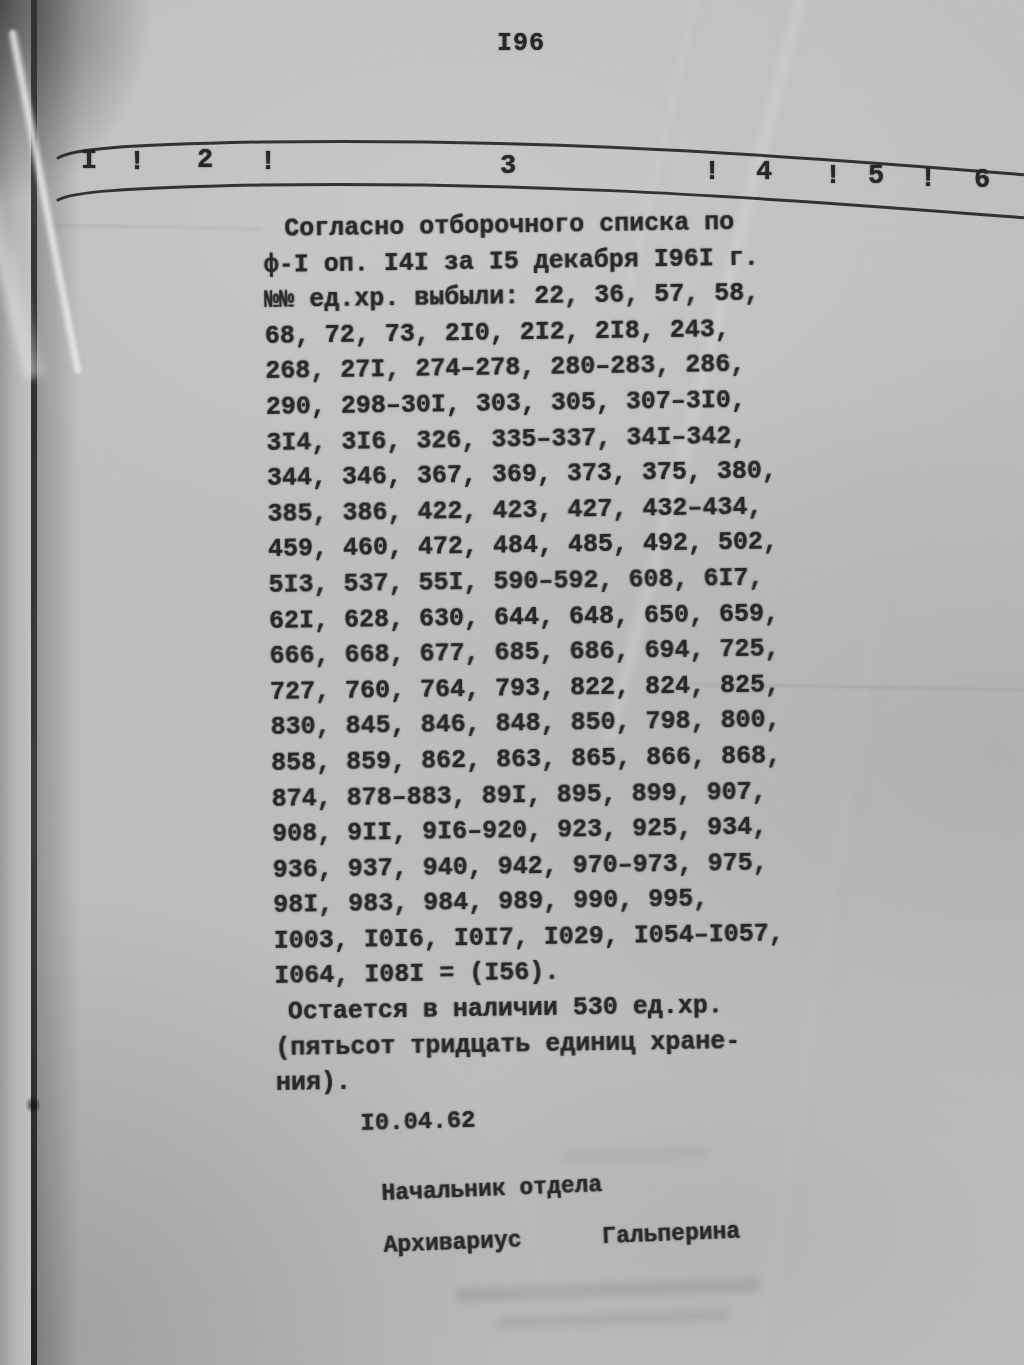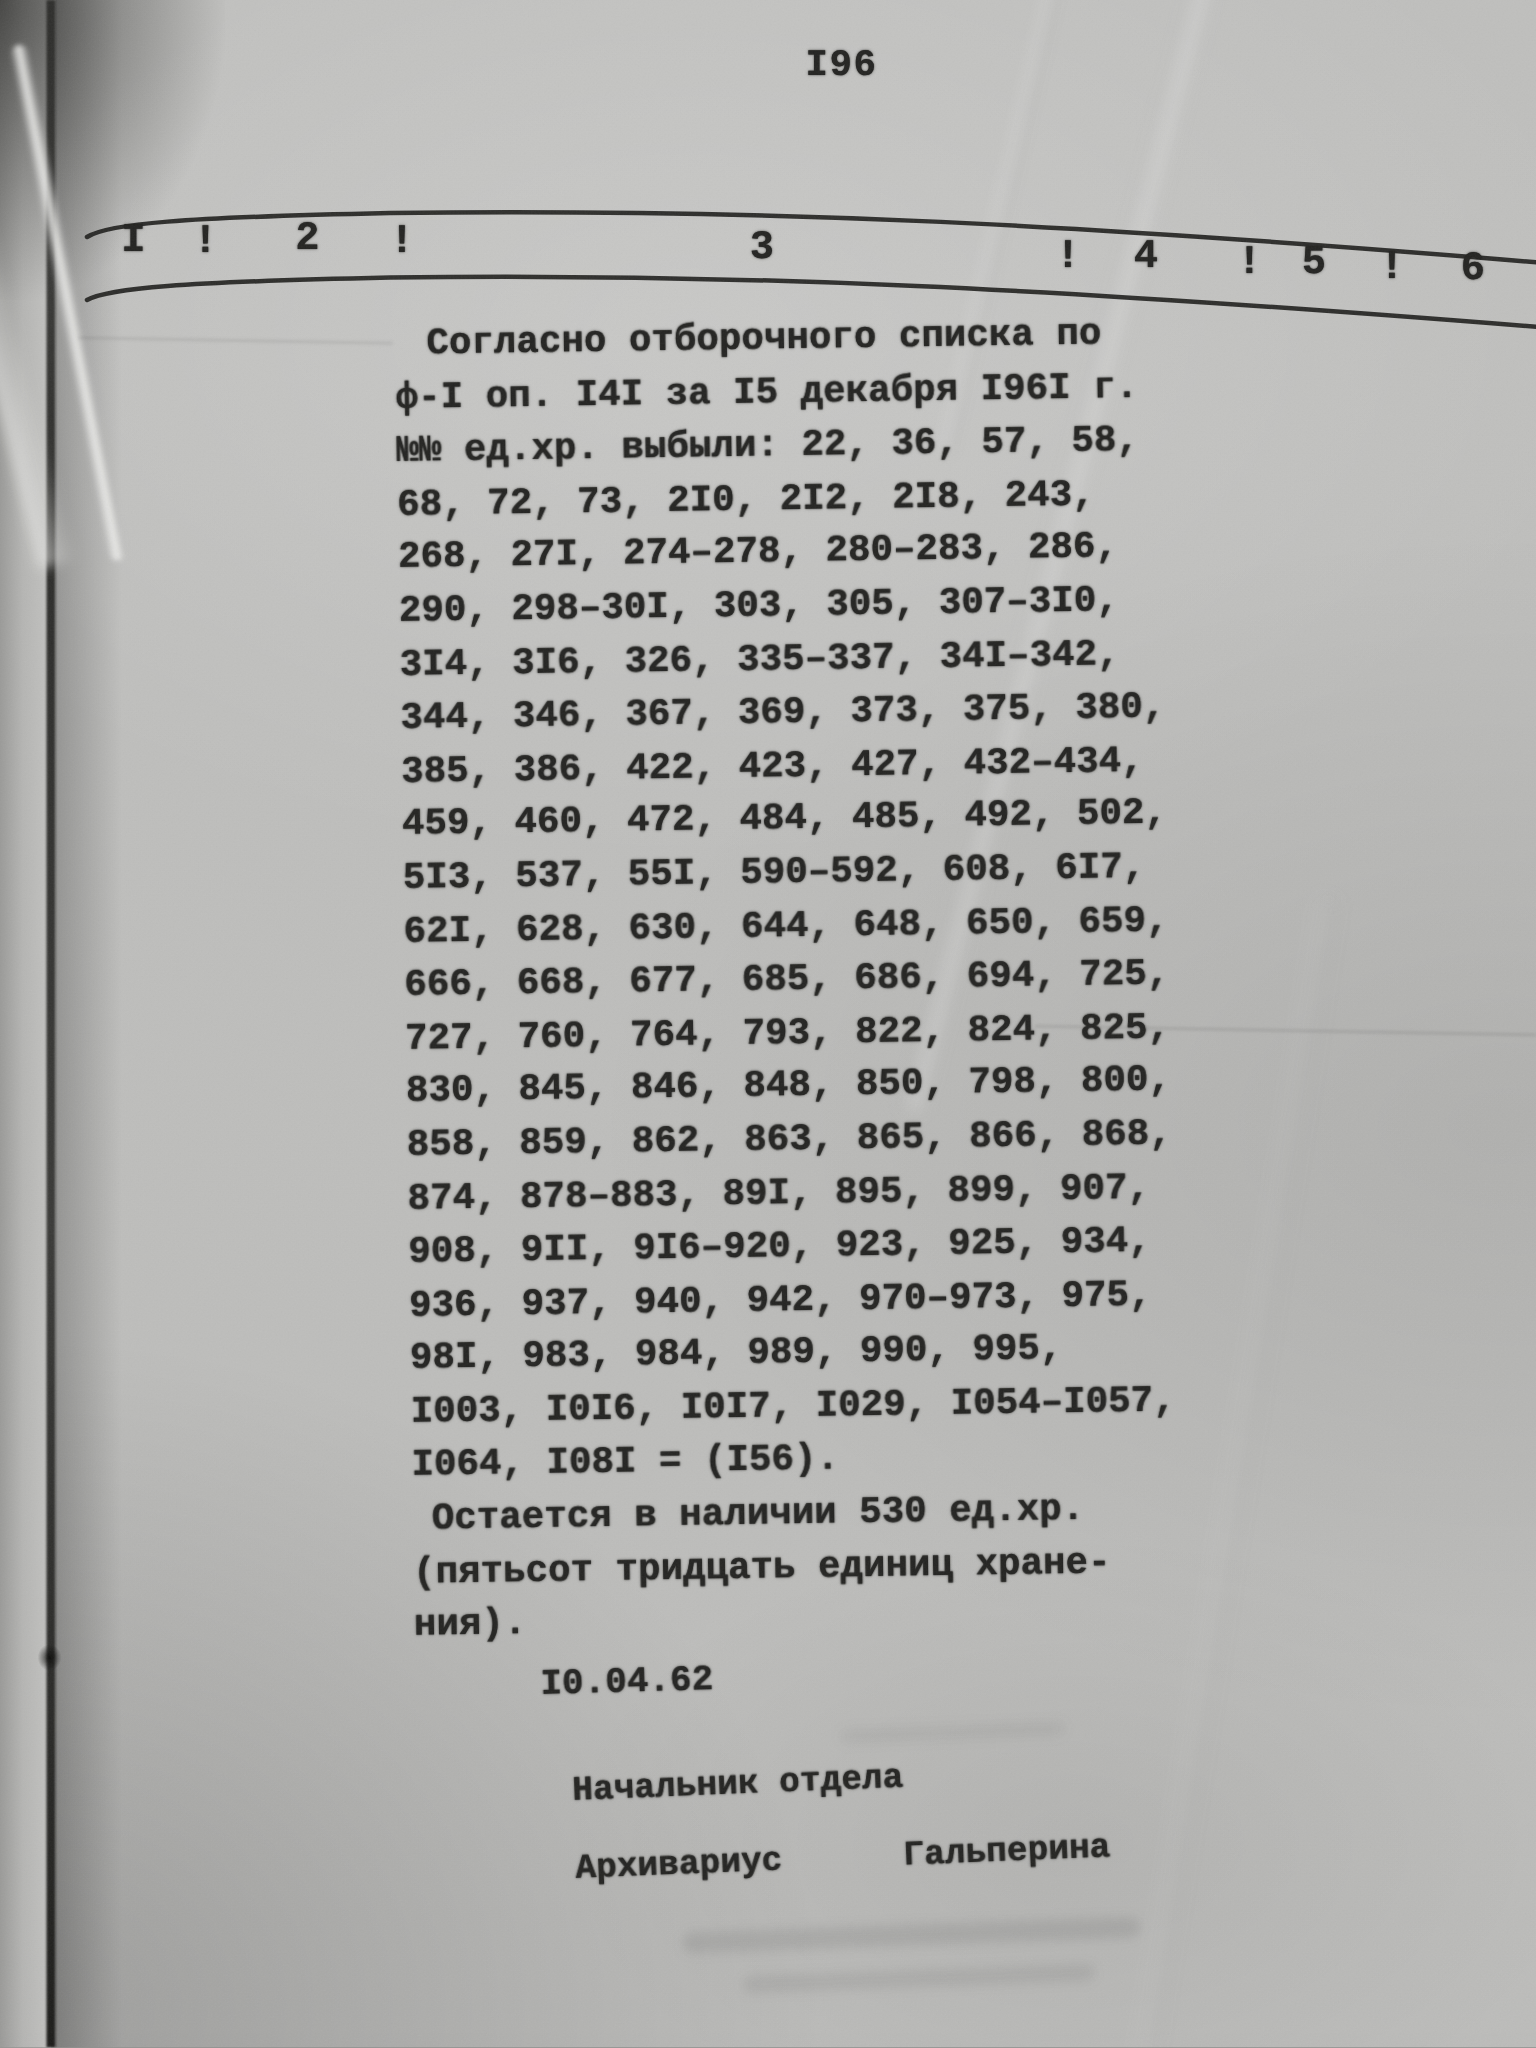--- a/index.html
+++ b/index.html
@@ -81,21 +81,21 @@
     background:rgba(60,60,58,0.10);filter:blur(3.5px);transform:rotate(-2deg);}
   .smudge-c{position:absolute;left:560px;top:1150px;width:150px;height:10px;border-radius:5px;
     background:rgba(60,60,58,0.07);filter:blur(4px);transform:rotate(-2deg);}
   
   .typed{
     color:#242422;font-weight:700;
     text-shadow:0 0 1px rgba(25,25,23,0.9), 0 0 2.5px rgba(45,45,43,0.3);
     filter:blur(0.3px);
   }
   .page-number{
-    position:absolute;left:497px;top:29px;font-size:25px;letter-spacing:1px;margin-left:40px;
+    position:absolute;left:497px;top:29px;font-size:25px;letter-spacing:1px;
   }
   
   .ruler-lines{position:absolute;left:0;top:0;}
   .ruler-labels{position:absolute;left:0;top:0;width:1024px;height:240px;}
   .rl{position:absolute;font-size:27px;transform:translate(-50%,-50%);}
   .rl:nth-child(1){left:89px;top:161px;}
   .rl:nth-child(2){left:137px;top:162px;}
   .rl:nth-child(3){left:205px;top:160px;}
   .rl:nth-child(4){left:268px;top:162px;}
   .rl:nth-child(5){left:508px;top:166px;}

